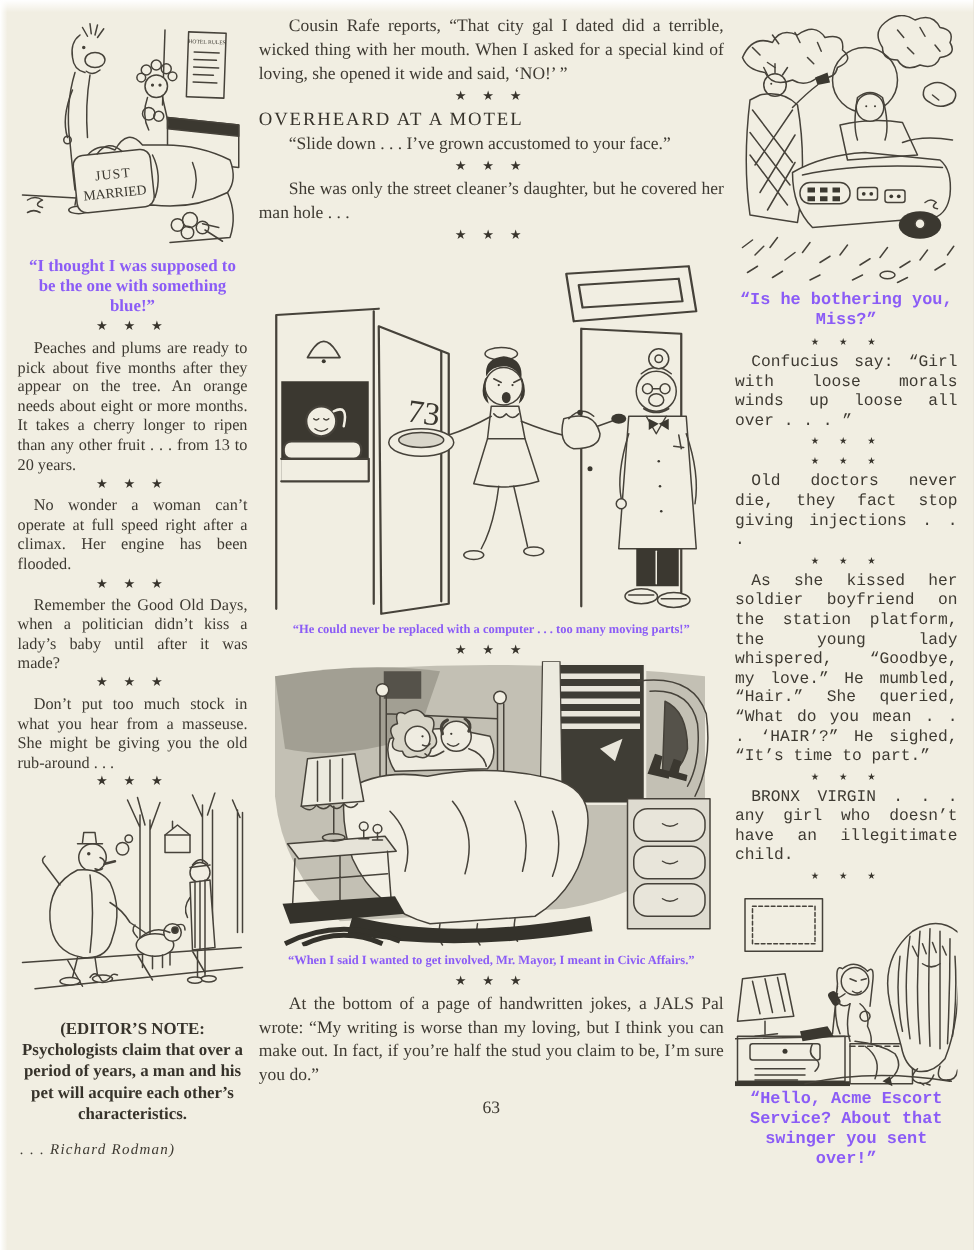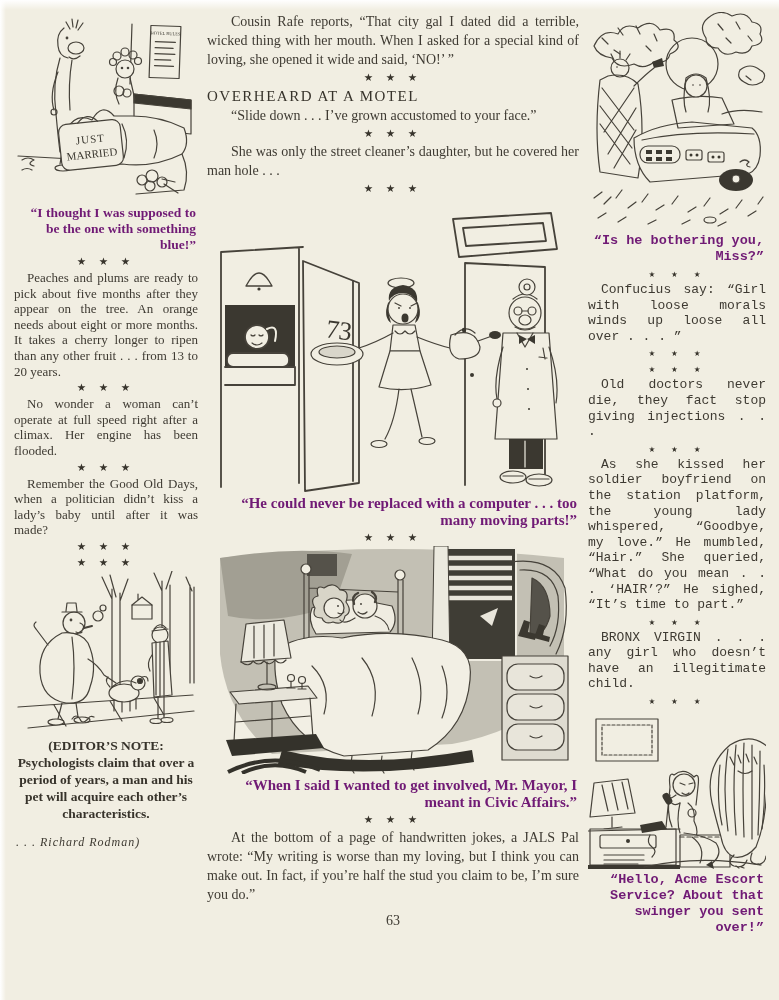--- a/index.html
+++ b/index.html
@@ -13,24 +13,24 @@
     background:linear-gradient(#ffffff,rgba(255,255,255,0));pointer-events:none;}
   .page::after{content:"";position:absolute;top:0;left:0;bottom:0;width:6px;
     background:linear-gradient(90deg,#ffffff,rgba(255,255,255,0));pointer-events:none;}
   .col{display:flex;flex-direction:column;}
   .col-left{width:184px;}
   .col-mid{width:372px;}
   .col-right{width:178px;font-family:Liberation Mono, monospace;}
   .body-text{font-size:13px;line-height:15.6px;text-align:justify;text-indent:13px;margin:0 0 1px 0;}
   .col-mid .body-text{font-size:14px;line-height:19px;text-indent:24px;}
   .stars{text-align:center;font-size:10.5px;letter-spacing:5px;line-height:14px;margin:1px 0;color:#38342c;white-space:nowrap;}
-  .caption{font-weight:bold;text-align:right;font-size:13.5px;line-height:16px;margin:3px 2px 1px;color:#701a75;}
-  .col-mid .caption{font-size:15px;line-height:17px;}
+  .caption{font-weight:bold;text-align:center;font-size:13.5px;line-height:16px;margin:3px 2px 1px;color:#8b5cf6;}
+  .col-mid .caption{font-size:10px;line-height:17px;}
   .heading{text-align:left;font-size:15px;letter-spacing:1.5px;line-height:18px;margin:1px 0;color:#37332b;}
-  .note{font-weight:bold;text-align:center;font-size:13.5px;line-height:17px;margin-top:8px;color:#37332b;}
+  .note{font-weight:bold;text-align:center;font-size:13.5px;line-height:17px;margin-top:22px;color:#37332b;}
   .attribution{font-style:italic;font-size:12px;line-height:17px;margin-top:12px;padding-left:2px;letter-spacing:1px;}
   .pageno{text-align:center;font-size:14px;margin-top:8px;}
   svg.cartoon{display:block;margin:0 auto;}
   svg .ink{stroke:#46423a;fill:none;stroke-width:1.2;stroke-linecap:round;stroke-linejoin:round;}
   svg .ink2{stroke:#46423a;fill:none;stroke-width:1.8;stroke-linecap:round;stroke-linejoin:round;}
   svg .fillink{fill:#3b3830;stroke:none;}
   svg .paper{fill:#f1eee2;}
   svg text{font-family:"Liberation Serif","DejaVu Serif",serif;fill:#3b3830;stroke:none;}
 </style>
 </head>
@@ -92,20 +92,21 @@
     </svg>
 
     <div class="caption">“I thought I was supposed to be the one with something blue!”</div>
     <div class="stars">★ ★ ★</div>
     <p class="body-text">Peaches and plums are ready to pick about five months after they appear on the tree. An orange needs about eight or more months. It takes a cherry longer to ripen than any other fruit . . . from 13 to 20 years.</p>
     <div class="stars">★ ★ ★</div>
     <p class="body-text">No wonder a woman can’t operate at full speed right after a climax. Her engine has been flooded.</p>
     <div class="stars">★ ★ ★</div>
     <p class="body-text">Remember the Good Old Days, when a politician didn’t kiss a lady’s baby until after it was made?</p>
     <div class="stars">★ ★ ★</div>
+    <p class="body-text">Don’t put too much stock in what you hear from a masseuse. She might be giving you the old rub-around . . .</p>
     <div class="stars">★ ★ ★</div>
 
     <svg class="cartoon" width="184" height="158" viewBox="0 0 184 158">
       <g class="ink">
         <path d="M98,18 V118 M106,22 V118 M98,28 L88,6 M102,26 L96,4 M106,30 L114,8"></path>
         <path d="M148,10 V116 M156,14 V116 M148,20 L140,2 M152,18 L158,0"></path>
         <path d="M176,14 V112 M180,16 V112 M178,20 L172,6"></path>
         <rect x="118" y="34" width="20" height="14"></rect>
         <path d="M118,34 L128,26 L138,34 M124,29 V23"></path>
         <path d="M4,136 L179,124 M14,157 L180,140 M40,134 L52,155 M96,130 L108,150 M140,127 L150,144"></path>

